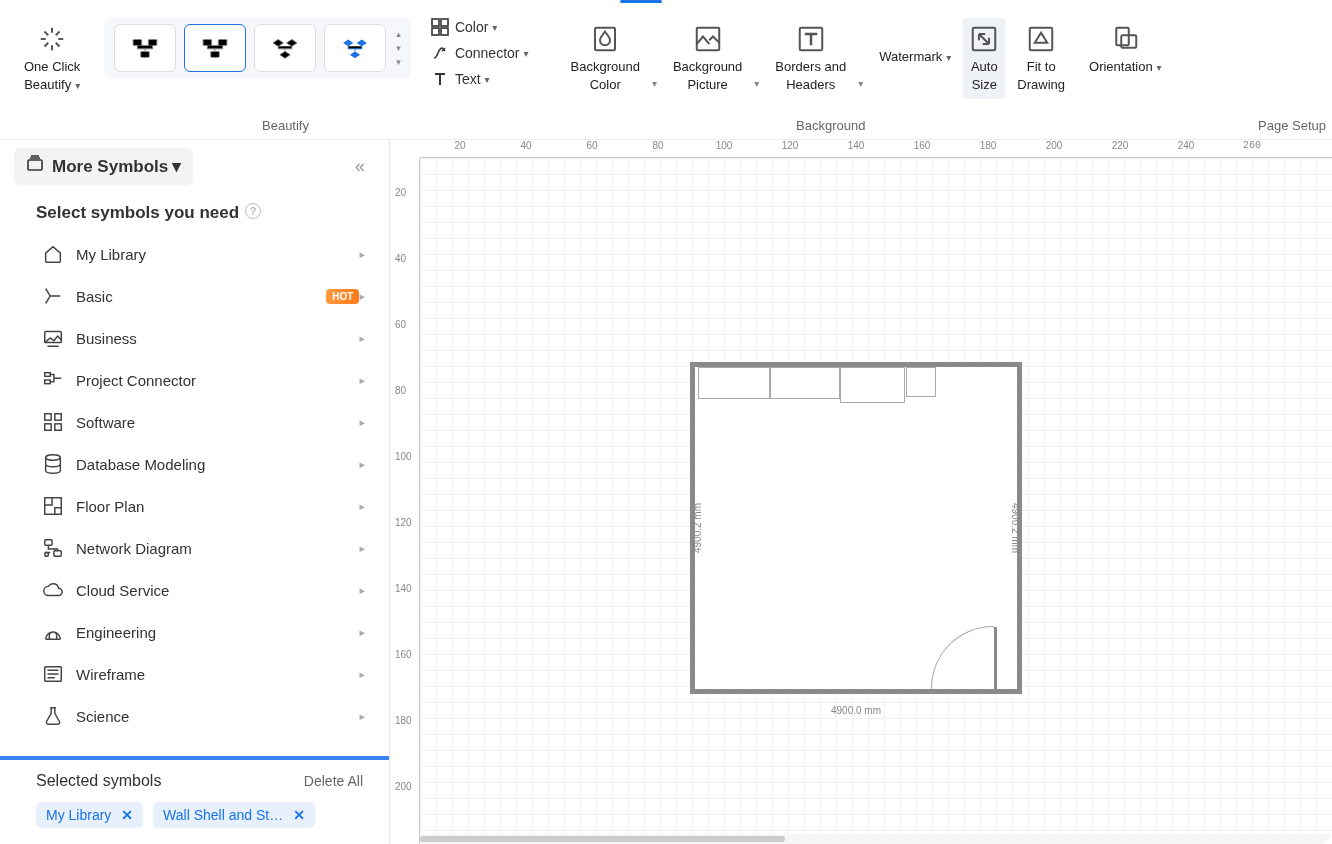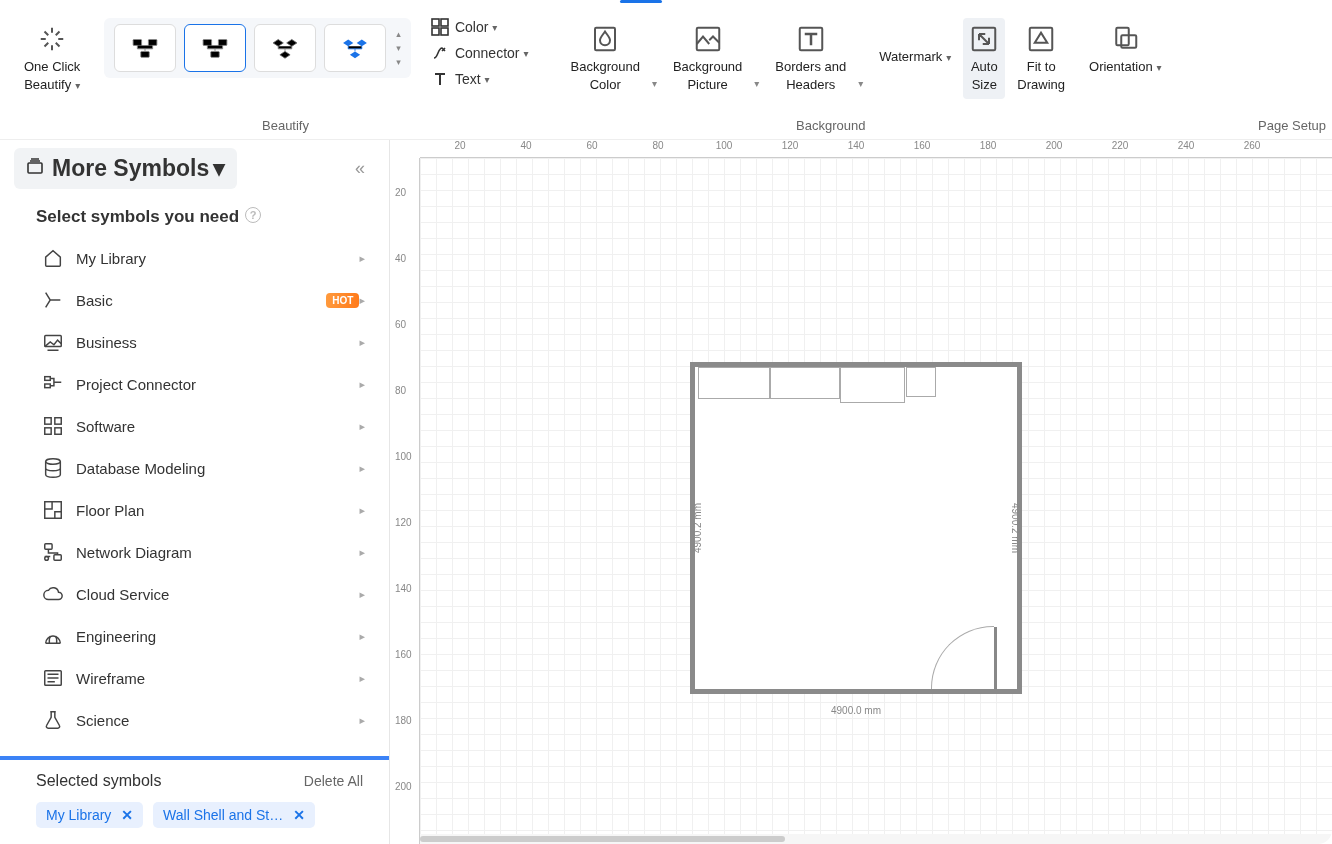--- a/index.html
+++ b/index.html
@@ -33,21 +33,21 @@
     .tb-big .toolbar-icon { width: 30px; height: 30px; }
     .with-side-dd { display: flex; align-items: flex-end; }
     .side-dd { font-size: 10px; color: #888; padding: 0 4px 10px 0; cursor: pointer; }
 
     
     .main { display: flex; height: calc(100% - 140px); }
 
     
     .sidebar { width: 390px; border-right: 1px solid #e6e6e6; display: flex; flex-direction: column; background: #fff; position: relative; }
     .more-symbols-bar { display: flex; align-items: center; padding: 8px 14px; }
-    .more-symbols { background: #f1f3f5; border-radius: 6px; padding: 7px 12px; font-weight: 700; font-size: 23px; display: flex; align-items: center; cursor: pointer; }
+    .more-symbols { background: #f1f3f5; border-radius: 6px; padding: 7px 12px; font-weight: 700; font-size: 17px; display: flex; align-items: center; cursor: pointer; }
     .more-symbols .mini-icon { margin-right: 8px; }
     .collapse { margin-left: auto; font-size: 18px; color: #999; cursor: pointer; padding-right: 10px; }
     .select-title { padding: 10px 26px 10px 36px; font-size: 17px; font-weight: 700; display: flex; }
     .help-circ { width: 16px; height: 16px; border: 1px solid #bbb; color: #bbb; border-radius: 50%; font-size: 11px; display: inline-flex; align-items: center; justify-content: center; margin-left: 6px; }
     .cat-list { flex: 1; overflow: auto; padding: 0 18px 0 36px; }
     .cat { display: flex; align-items: center; padding: 10px 6px; font-size: 15px; cursor: pointer; }
     .cat .mini-icon { width: 22px; height: 22px; margin-right: 12px; display: flex; align-items: center; justify-content: center; color: #444; flex-shrink: 0; }
     .cat .cat-label { flex: 1; }
     .cat .arrow-r { color: #aaa; font-size: 11px; }
     .hot-badge { background: linear-gradient(90deg, #ff9a3d, #ff7a1a); color: #fff; font-size: 10px; font-weight: 700; padding: 2px 6px; border-radius: 4px; margin-left: 8px; }
@@ -411,21 +411,21 @@
         <div class="tick" style="left: 172px;">60</div>
         <div class="tick" style="left: 238px;">80</div>
         <div class="tick" style="left: 304px;">100</div>
         <div class="tick" style="left: 370px;">120</div>
         <div class="tick" style="left: 436px;">140</div>
         <div class="tick" style="left: 502px;">160</div>
         <div class="tick" style="left: 568px;">180</div>
         <div class="tick" style="left: 634px;">200</div>
         <div class="tick" style="left: 700px;">220</div>
         <div class="tick" style="left: 766px;">240</div>
-        <div class="tick" style="left: 832px;">260</div>
+        <div class="tick" style="left: 832px; font-family: Liberation Mono, monospace;">260</div>
       </div>
     <div class="ruler-v" id="ruler-v">
         <div class="tick" style="top: 34px;">20</div>
         <div class="tick" style="top: 100px;">40</div>
         <div class="tick" style="top: 166px;">60</div>
         <div class="tick" style="top: 232px;">80</div>
         <div class="tick" style="top: 298px;">100</div>
         <div class="tick" style="top: 364px;">120</div>
         <div class="tick" style="top: 430px;">140</div>
         <div class="tick" style="top: 496px;">160</div>

